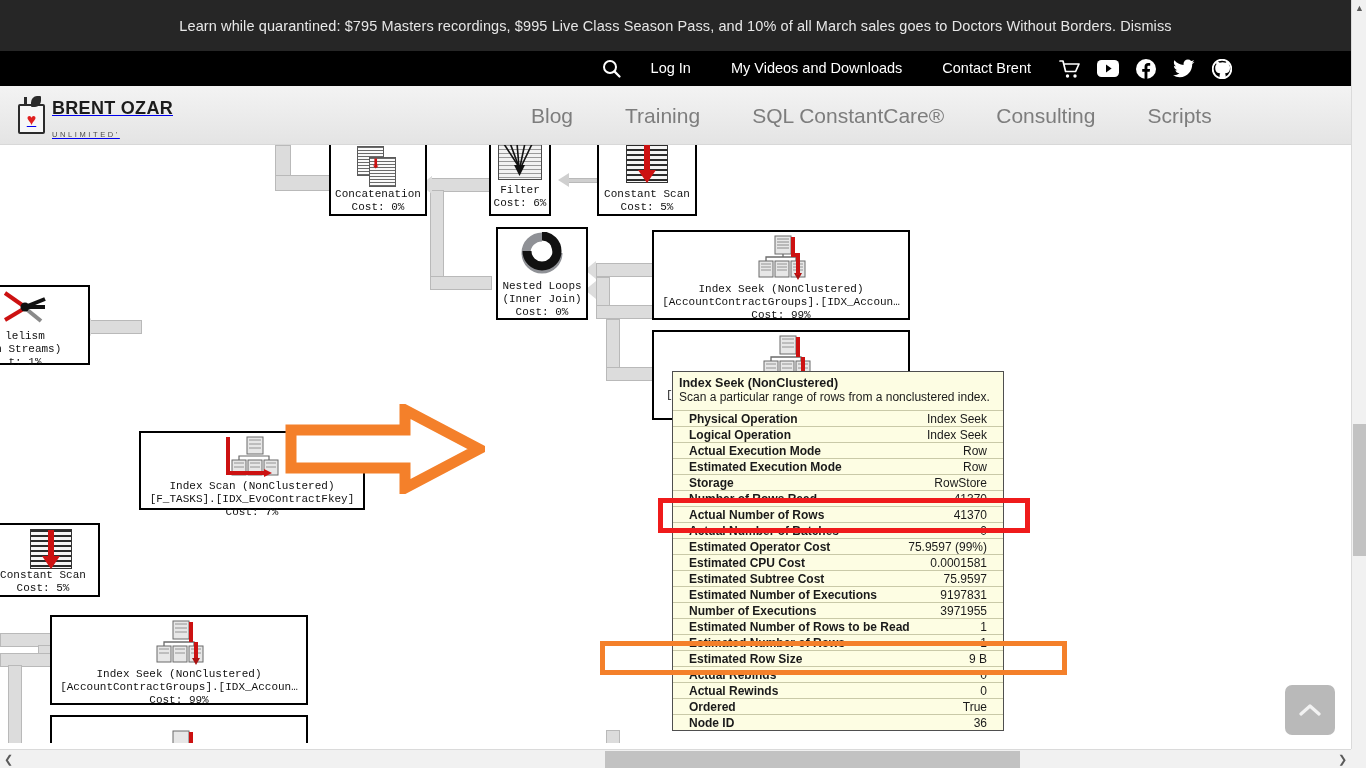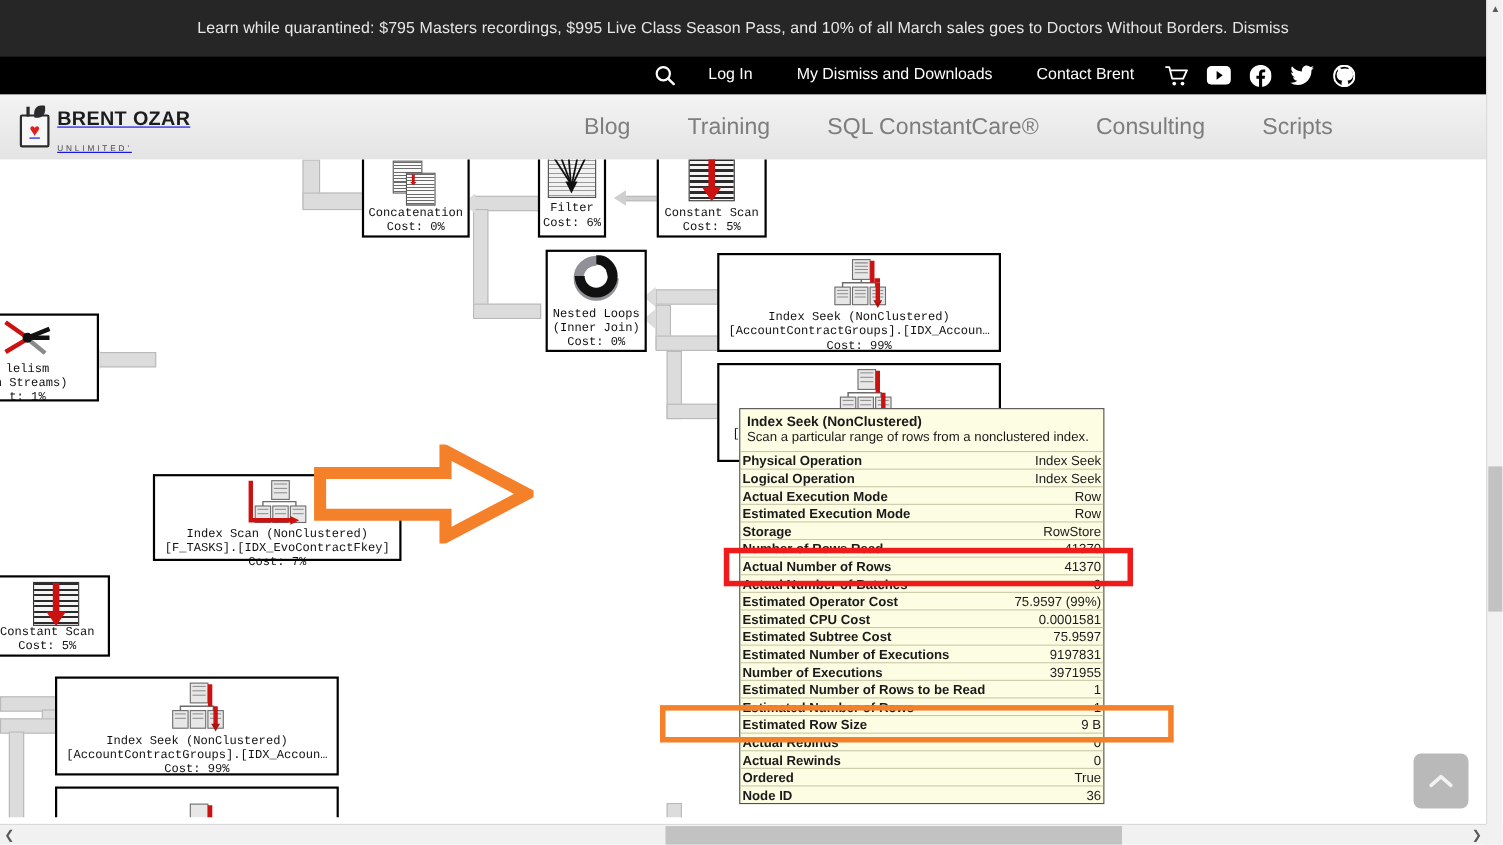--- a/index.html
+++ b/index.html
@@ -135,21 +135,21 @@
     position: absolute; left: 672px; top: 371px; width: 332px;
     background: #fdfde3; border: 1px solid #4f4f4f;
     font-family: "Liberation Sans", sans-serif;
     color: #1a1a1a; z-index: 40;
   }
   .tip-title { font-size: 12.5px; font-weight: bold; padding: 4px 6px 0 6px; }
   .tip-desc  { font-size: 12px; padding: 0 6px 6px 6px; }
   .tip-row {
     display: flex; justify-content: space-between;
     border-top: 1px solid #c9c9a8;
-    padding: 0 2px; font-size: 12px; height: 16px; line-height: 16px;
+    padding: 0 16px; font-size: 12px; height: 16px; line-height: 16px;
   }
   .tip-row .k { font-weight: bold; }
   .tip-row .v { font-weight: normal; }
 
   
   .hl-red {
     position:absolute; left:658px; top:498px; width:372px; height:35px;
     border:5px solid #ef1b1b; z-index:60; pointer-events:none;
   }
   .hl-orange {
@@ -212,21 +212,21 @@
   </div>
 
   <div class="utilnav">
     <span class="un-icon">
       <svg width="19" height="19" viewBox="0 0 19 19">
           <circle cx="8" cy="8" r="6" fill="none" stroke="#fff" stroke-width="2"></circle>
           <line x1="12.4" y1="12.4" x2="17.5" y2="17.5" stroke="#fff" stroke-width="2.2" stroke-linecap="round"></line>
         </svg>
     </span>
     <a class="un-item" href="#">Log In</a>
-    <a class="un-item" href="#">My Dismiss and Downloads</a>
+    <a class="un-item" href="#">My Videos and Downloads</a>
     <a class="un-item" href="#">Contact Brent</a>
     <span class="un-icon">
       <svg width="22" height="20" viewBox="0 0 22 20">
           <path d="M1 2h3l2.6 10.5h10L20 5H6" fill="none" stroke="#fff" stroke-width="1.7" stroke-linecap="round" stroke-linejoin="round"></path>
           <circle cx="8.5" cy="17" r="1.7" fill="#fff"></circle>
           <circle cx="16" cy="17" r="1.7" fill="#fff"></circle>
         </svg>
     </span>
     <span class="un-icon">
       <svg width="22" height="17" viewBox="0 0 22 17">

